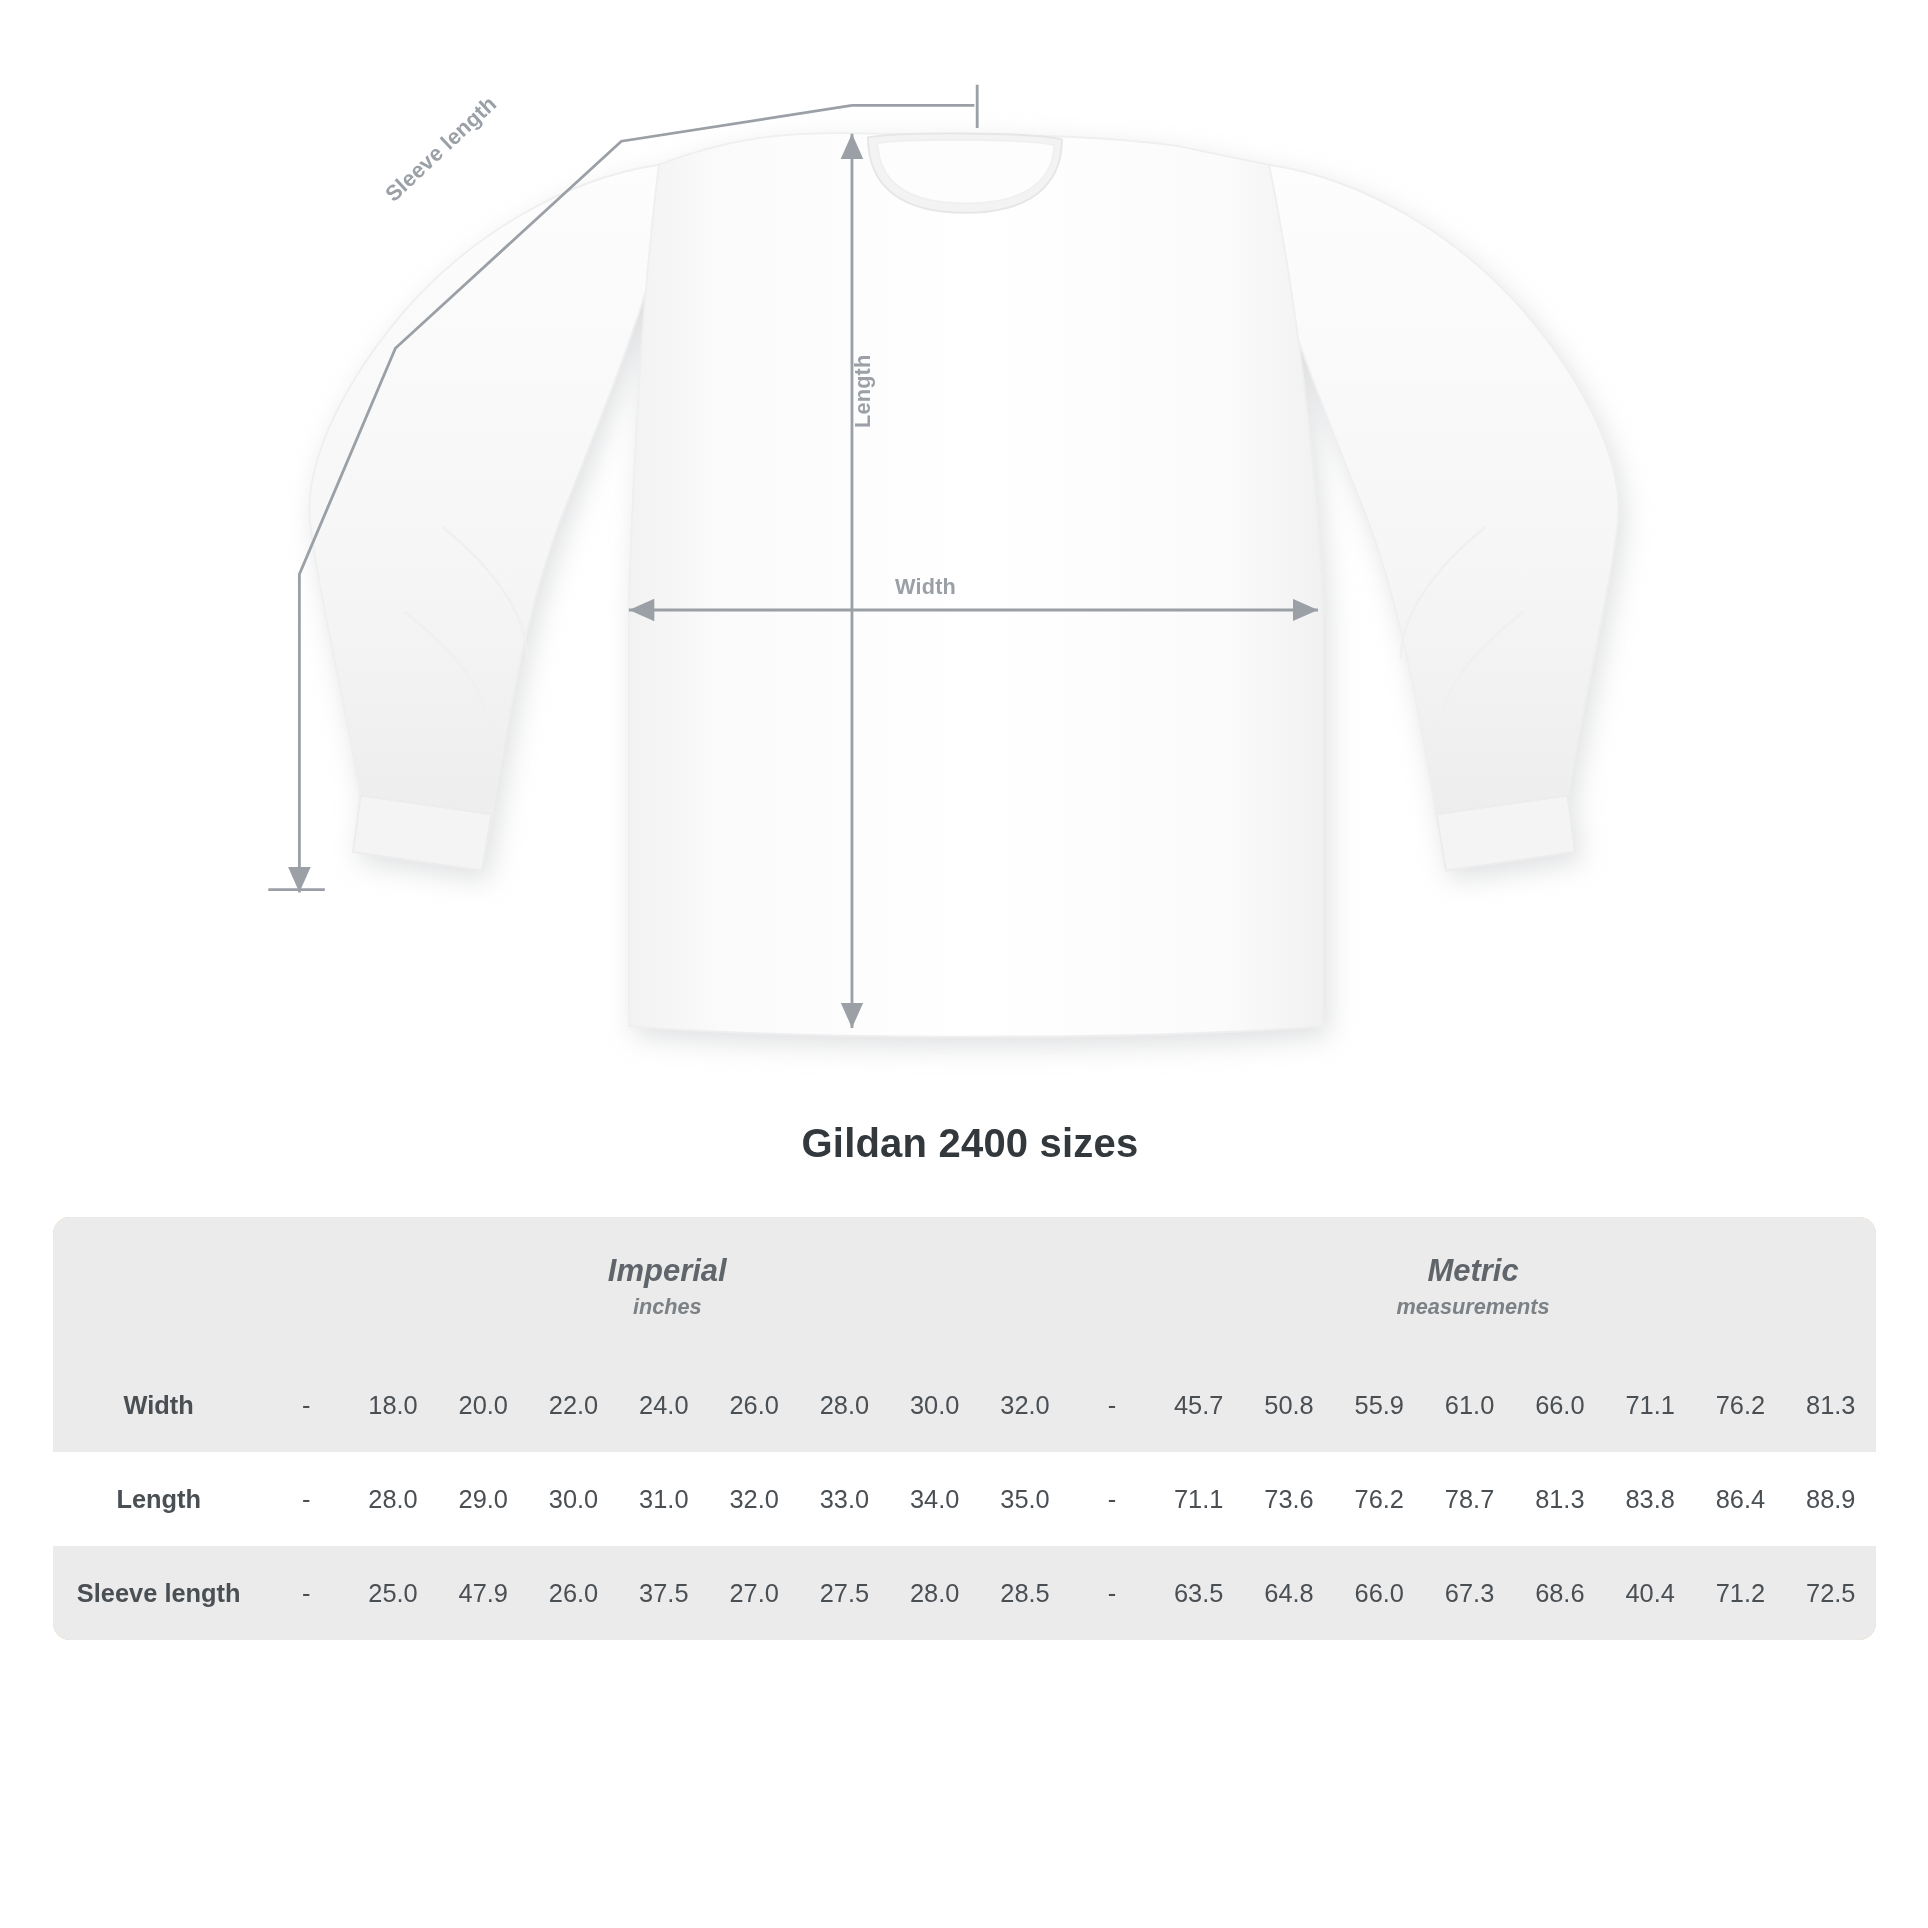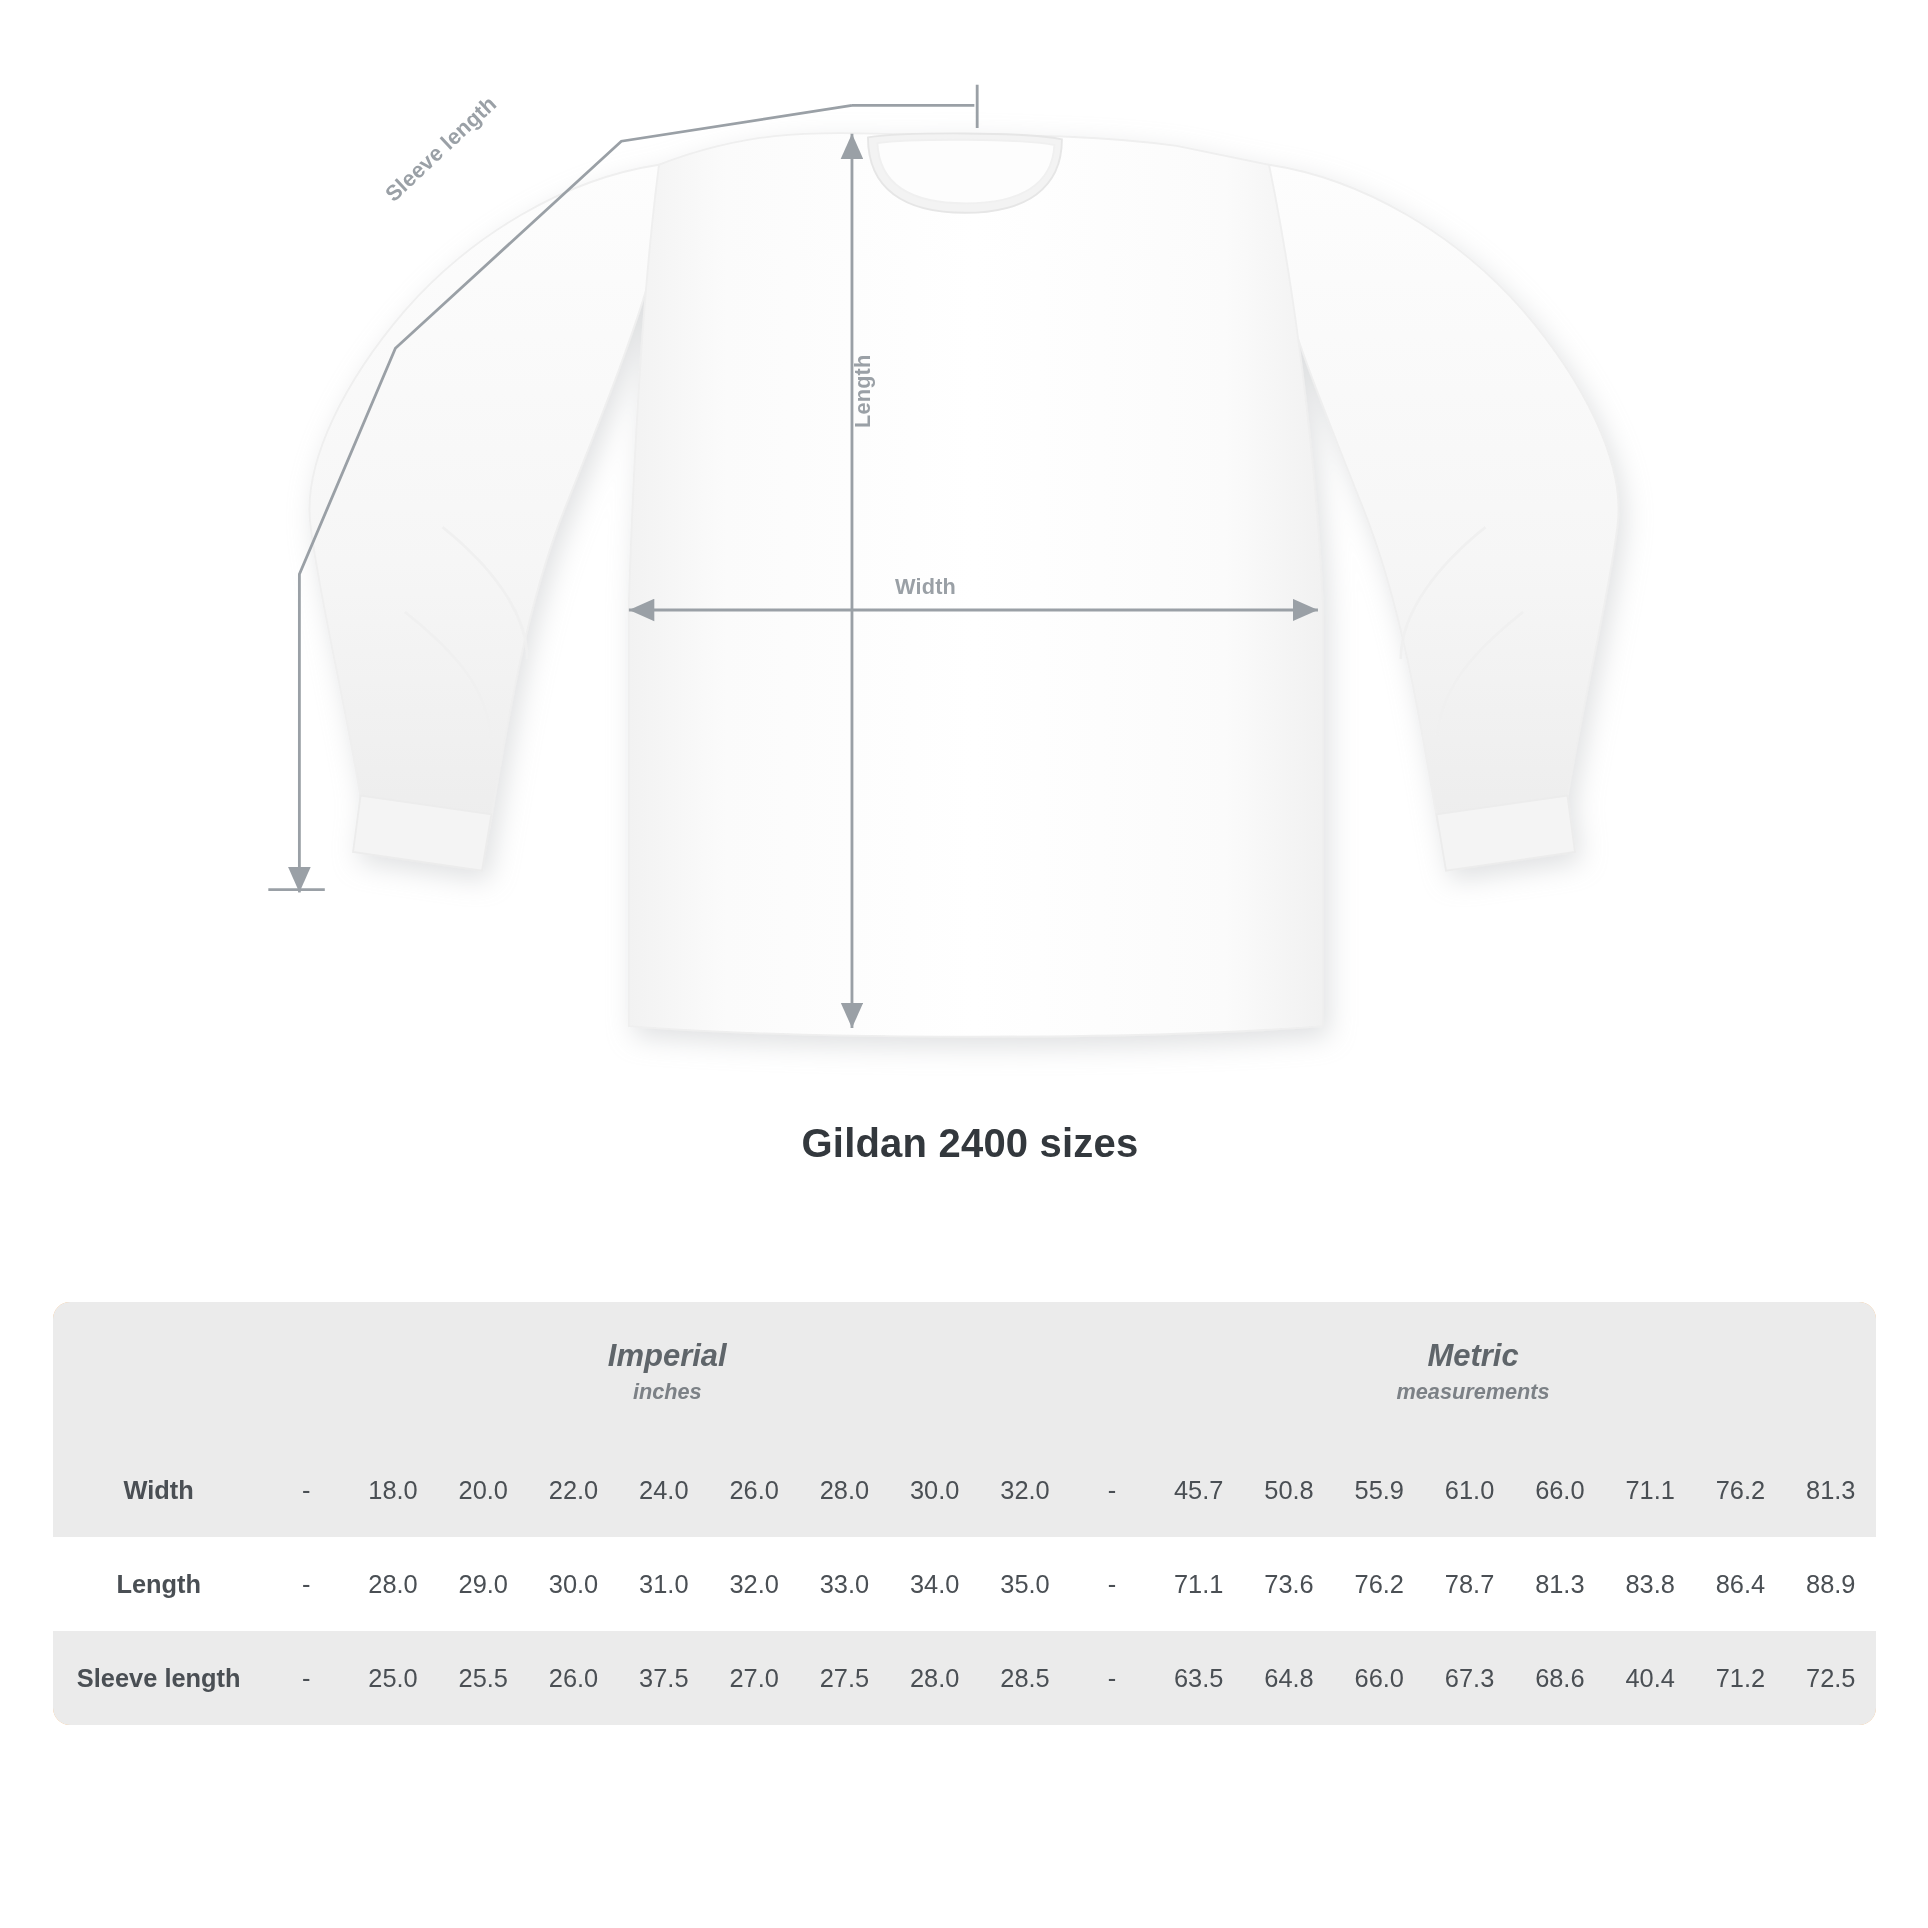--- a/index.html
+++ b/index.html
@@ -75,21 +75,21 @@
     font-size: 22.6px;
     font-style: italic;
     color: #72777c;
     margin: 0;
   }
 
   
   .table-wrap {
     position: absolute;
     left: 53px;
-    top: 1302px;
+    top: 1217px;
     width: 1823px;
     border-radius: 17px;
     overflow: hidden;
     background: #fdba74;
   }
   table.size-table {
     border-collapse: collapse;
     width: 1823px;
     table-layout: fixed;
   }
@@ -328,21 +328,21 @@
         <td>81.3</td>
         <td>83.8</td>
         <td>86.4</td>
         <td>88.9</td>
       </tr>
 
       <tr class="row-grey">
         <td class="rowlabel">Sleeve length</td>
         <td>-</td>
         <td>25.0</td>
-        <td>25.5</td>
+        <td>47.9</td>
         <td>26.0</td>
         <td>37.5</td>
         <td>27.0</td>
         <td>27.5</td>
         <td>28.0</td>
         <td>28.5</td>
         <td>-</td>
         <td>63.5</td>
         <td>64.8</td>
         <td>66.0</td>

